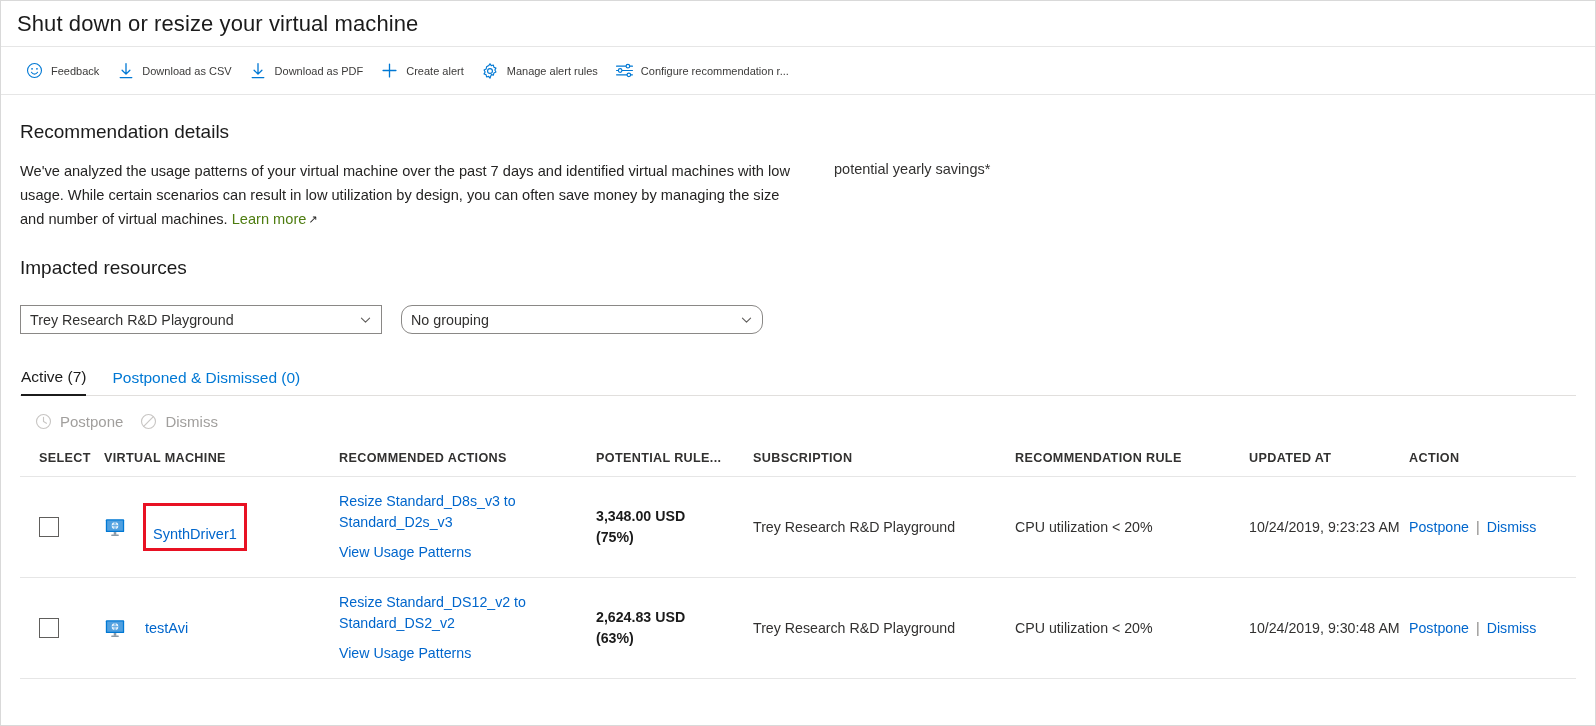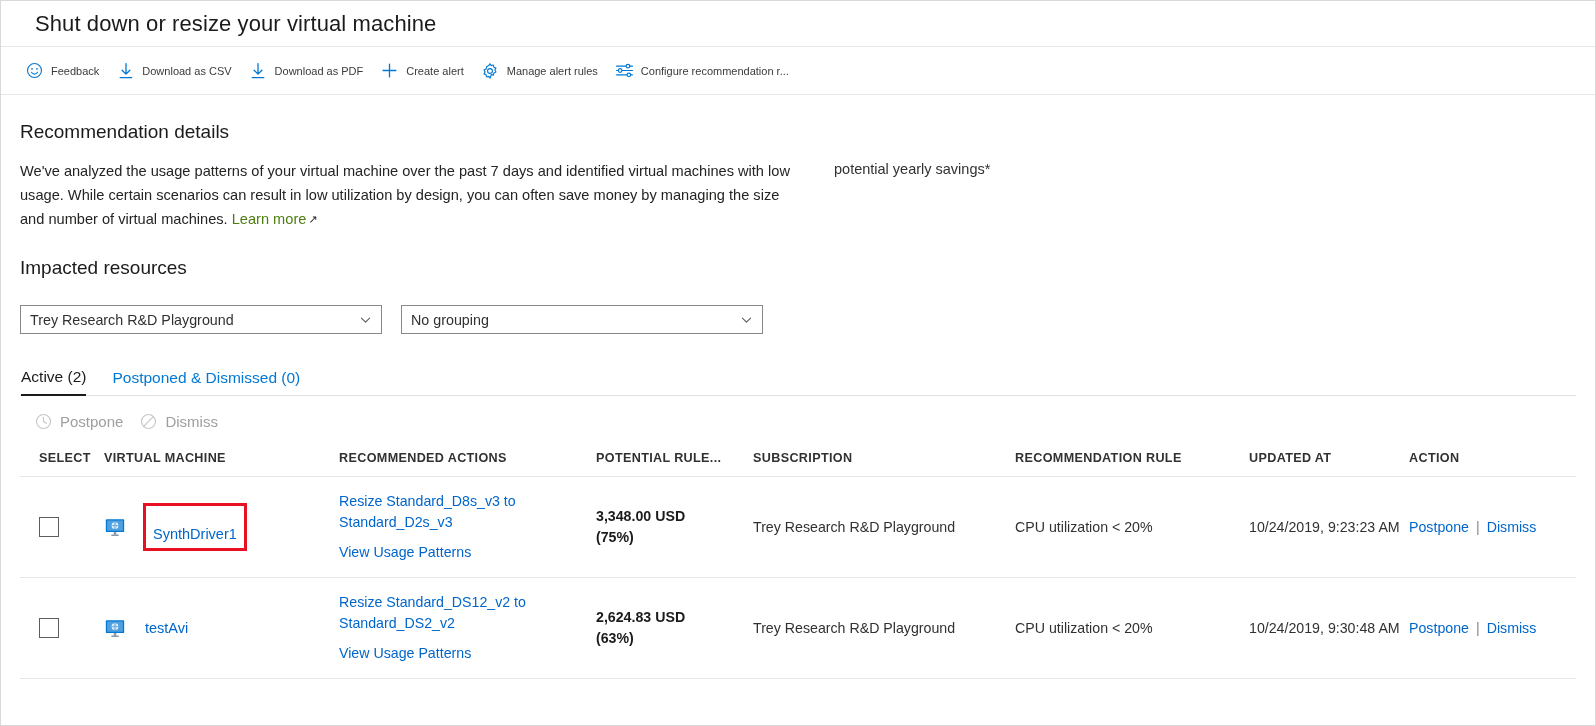--- a/index.html
+++ b/index.html
@@ -15,21 +15,21 @@
     background: #ffffff;
     border: 1px solid #d9d9d9;
     overflow: hidden;
   }
 
   
   .titlebar {
     height: 46px;
     display: flex;
     align-items: center;
-    padding: 0 0 0 34px;
+    padding: 0 0 0 16px;
     border-bottom: 1px solid #e6e6e6;
   }
   .title-text {
     font-size: 22px;
     color: #1b1b1b;
     font-weight: 400;
     letter-spacing: .1px;
   }
 
   
@@ -126,21 +126,21 @@
     border: 1px solid #8a8886;
     background: #fff;
     display: flex;
     align-items: center;
     padding: 0 30px 0 9px;
     font-size: 14.3px;
     color: #323130;
     cursor: pointer;
   }
   .dd-1 { width: 362px; }
-  .dd-2 { width: 362px; }
+  .dd-2 { width: 362px; border-radius: 11px; }
   .dd-caret {
     position: absolute;
     right: 9px; top: 50%;
     transform: translateY(-50%);
     width: 13px; height: 13px;
     color: #605e5c;
   }
 
   
   .tabs {
@@ -368,21 +368,21 @@
         <span>No grouping</span>
         <span class="dd-caret">
           <svg width="13" height="13" viewBox="0 0 14 14" fill="none" stroke="#605e5c" stroke-width="1.2">
             <path d="M2.6 5 7 9.4 11.4 5" stroke-linecap="round" stroke-linejoin="round"></path>
           </svg>
         </span>
       </div>
     </div>
 
     <div class="tabs">
-      <div class="tab active">Active (2)</div>
+      <div class="tab active">Active (7)</div>
       <div class="tab inactive">Postponed &amp; Dismissed (0)</div>
     </div>
 
     <div class="rowactions">
       <div class="ract">
         <span class="ract-icon">
           <svg width="17" height="17" viewBox="0 0 18 18" fill="none" stroke="#c8c6c4" stroke-width="1.2">
             <circle cx="9" cy="9" r="7.4"></circle>
             <path d="M9 4.6V9l3.1 1.9" stroke-linecap="round"></path>
           </svg>

